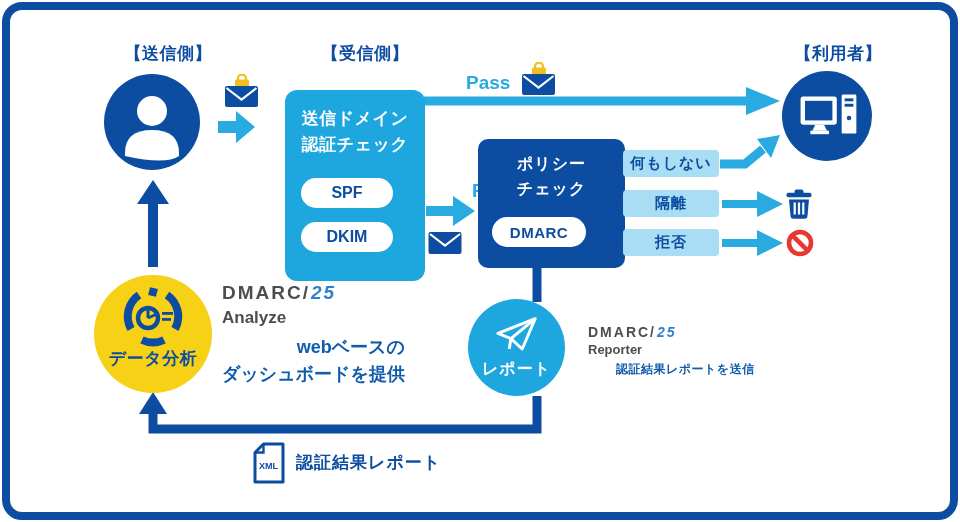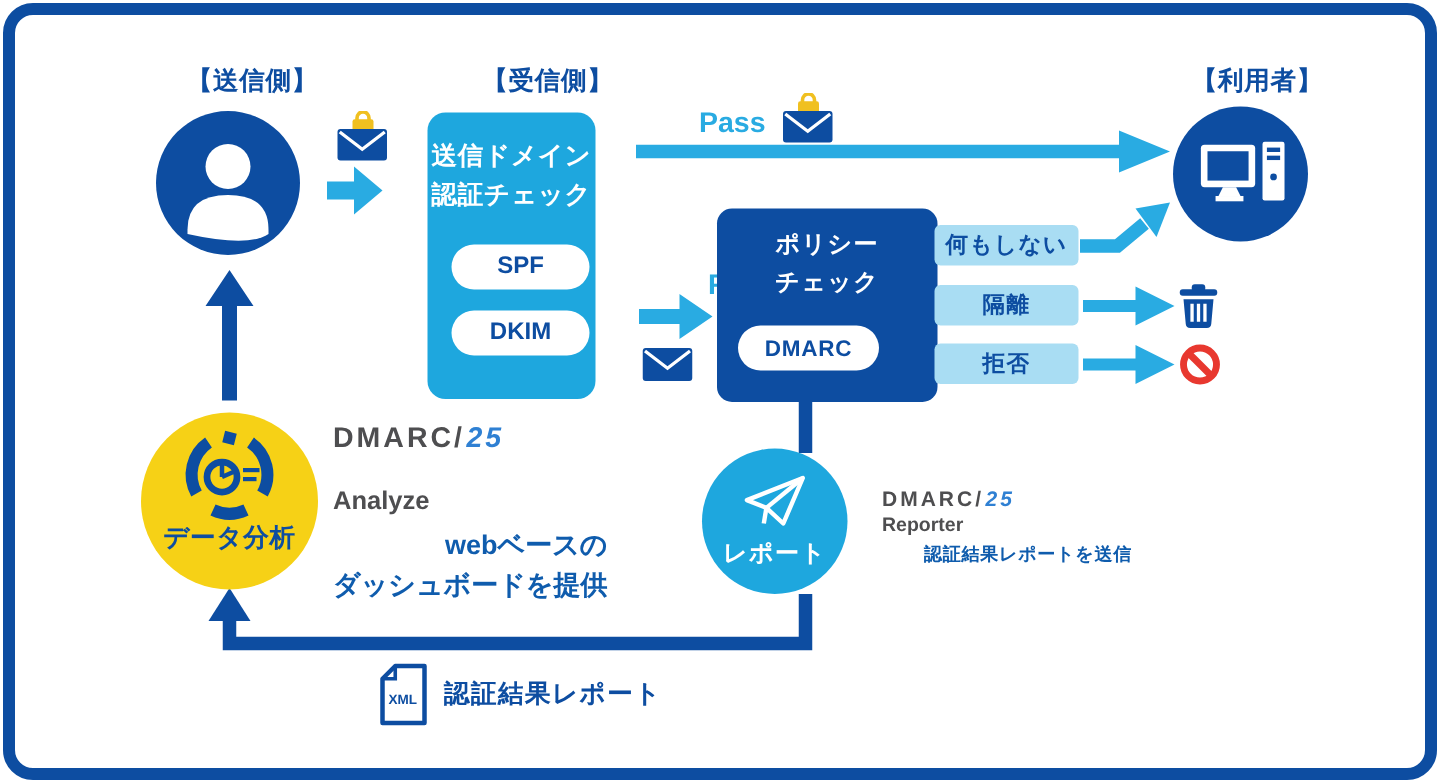--- a/index.html
+++ b/index.html
@@ -19,21 +19,21 @@
   .lbl-user{left:772px;top:42px;width:110px;}
 
   .circle{position:absolute;border-radius:50%;}
   .sender-circle{left:104px;top:74px;width:96px;height:96px;background:var(--dark-blue);}
   .user-circle{left:782px;top:71px;width:90px;height:90px;background:var(--dark-blue);}
   .analysis-circle{left:94px;top:275px;width:118px;height:118px;background:var(--yellow);display:flex;flex-direction:column;align-items:center;}
   .report-circle{left:468px;top:299px;width:97px;height:97px;background:var(--box-cyan);display:flex;flex-direction:column;align-items:center;}
   .analysis-label{font-size:17px;font-weight:800;color:var(--dark-blue);margin-top:-2px;letter-spacing:.5px;}
   .report-label{font-size:16px;font-weight:800;color:#fff;margin-top:-3px;letter-spacing:1px;}
 
-  .auth-box{position:absolute;left:285px;top:75px;width:112px;height:191px;background:var(--box-cyan);border-radius:12px;}
+  .auth-box{position:absolute;left:285px;top:90px;width:140px;height:191px;background:var(--box-cyan);border-radius:12px;}
   .auth-title{position:absolute;top:16px;width:100%;text-align:center;color:#fff;font-size:17px;font-weight:800;line-height:1.55;letter-spacing:.5px;}
   .pill{position:absolute;background:#fff;border-radius:16px;color:var(--dark-blue);font-weight:800;display:flex;align-items:center;justify-content:center;}
   .pill-spf{left:16px;top:88px;width:92px;height:30px;font-size:16px;}
   .pill-dkim{left:16px;top:132px;width:92px;height:30px;font-size:16px;}
 
   .policy-box{position:absolute;left:478px;top:139px;width:147px;height:129px;background:var(--dark-blue);border-radius:10px;}
   .policy-title{position:absolute;top:13px;width:100%;text-align:center;color:#fff;font-size:16px;font-weight:800;line-height:1.55;letter-spacing:1px;}
   .pill-dmarc{left:14px;top:78px;width:94px;height:30px;font-size:15px;letter-spacing:.5px;}
 
   .flow-label{position:absolute;font-size:19px;font-weight:800;color:var(--cyan);margin-left:36px;}
@@ -46,21 +46,21 @@
   .action-reject{top:229px;}
 
   .icon-abs{position:absolute;}
   .analyze-info{position:absolute;left:222px;top:282px;}
   .reporter-info{position:absolute;left:588px;top:324px;}
   .brand-logo{font-weight:900;color:var(--gray-text);letter-spacing:2px;white-space:nowrap;}
   .brand-logo .suffix{color:var(--logo-blue);font-style:italic;margin-left:1px;}
   .logo-lg{font-size:19px;}
   .logo-sm{font-size:14px;}
   .product-name{font-weight:700;color:var(--gray-text);}
-  .product-lg{font-size:17px;margin-top:20px;}
+  .product-lg{font-size:17px;margin-top:4px;}
   .product-sm{font-size:13px;margin-top:2px;}
   .desc{font-weight:800;color:var(--desc-blue);text-align:right;}
   .desc-lg{font-size:18px;line-height:1.5;margin-top:6px;}
   .desc-sm{font-size:12px;margin-top:4px;letter-spacing:.5px;padding-left:28px;}
   .xml-label{position:absolute;left:296px;top:451px;font-size:17px;font-weight:800;color:var(--dark-blue);letter-spacing:1px;}
 </style>
 </head>
 <body>
 
 <div class="canvas">

